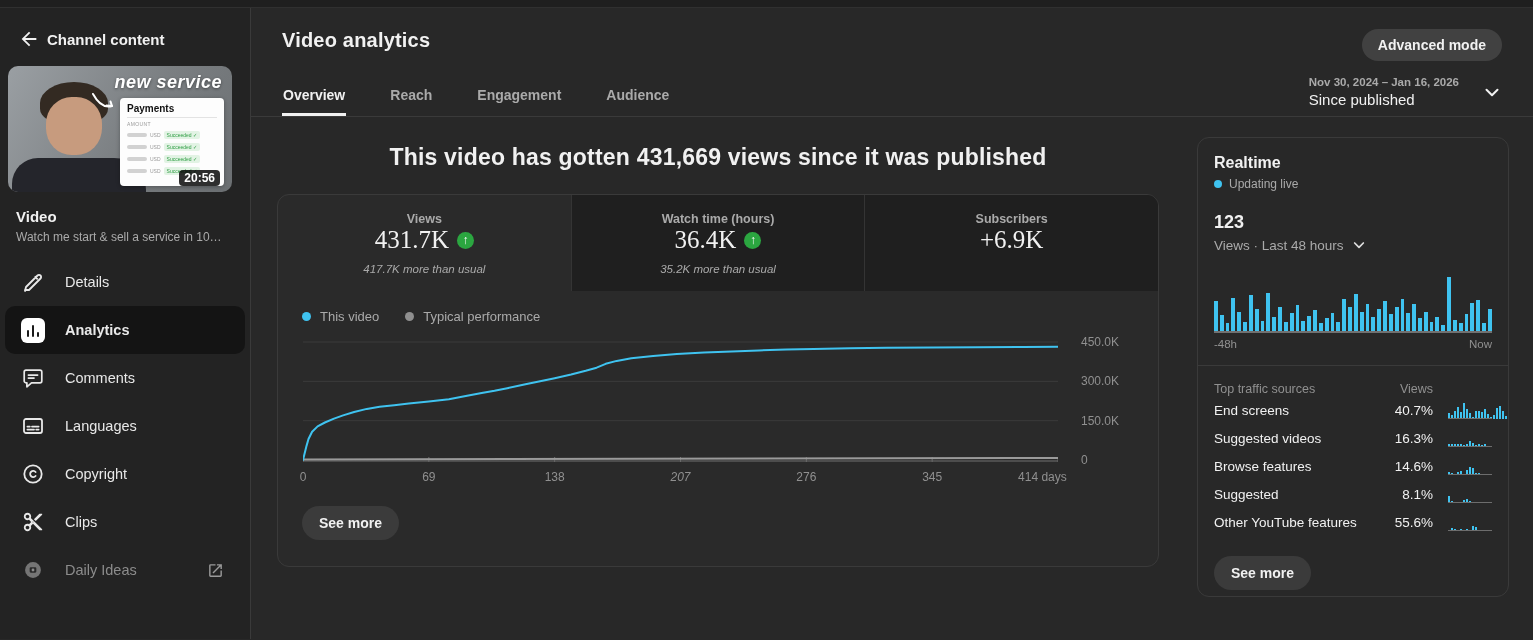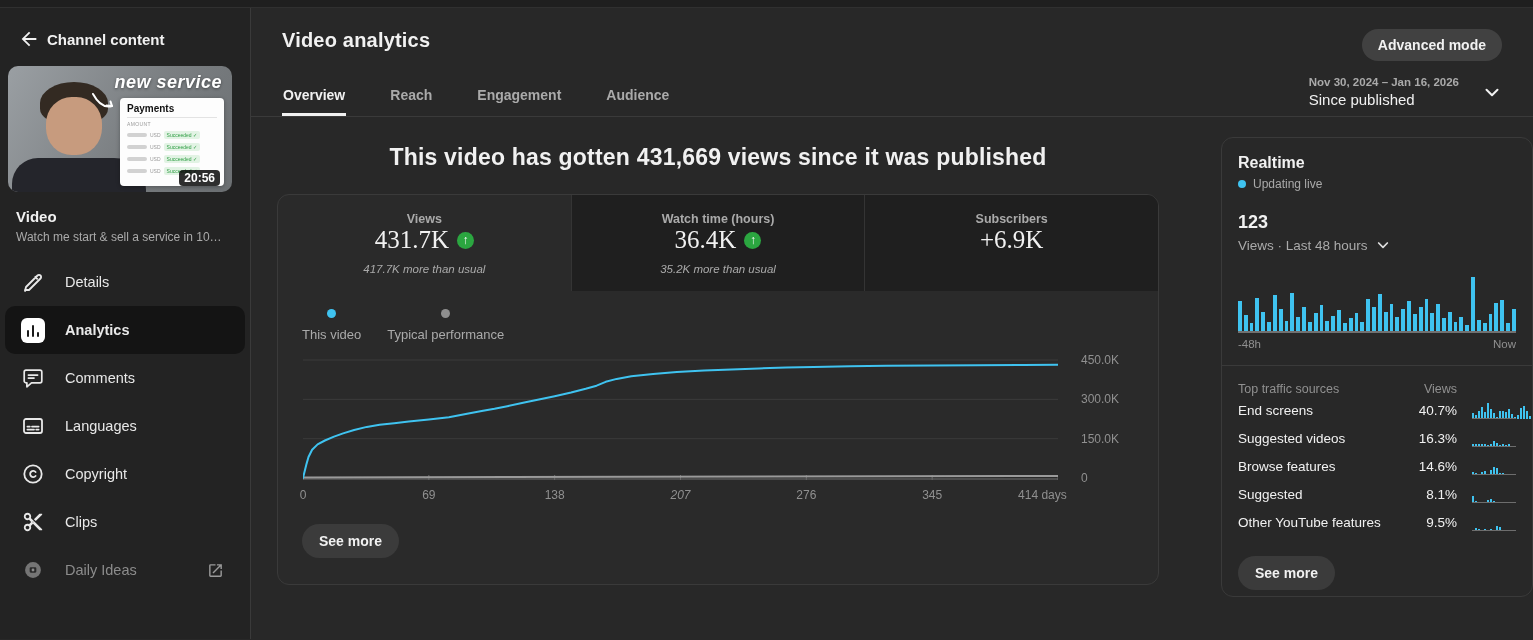--- a/index.html
+++ b/index.html
@@ -57,37 +57,37 @@
              font-size:14px; font-weight:600; padding:0 16px; cursor:pointer; font-family:inherit; }
 
   .tabs-row { display:flex; align-items:flex-end; padding:0 31px; margin-top:16px; border-bottom:1px solid #3a3a3a; position:relative; }
   .tab { margin-right:43px; padding:10px 1px 13px; font-size:14px; color:#aaa; font-weight:600; cursor:pointer; }
   .tab.active { color:#f1f1f1; padding-bottom:10px; border-bottom:3px solid #f1f1f1; }
   .date-picker { position:absolute; right:30px; bottom:8px; display:flex; align-items:center; gap:22px; cursor:pointer; }
   .dp-text { text-align:left; }
   .dp-range { font-size:11.5px; color:#aaa; font-weight:600; }
   .dp-mode { font-size:15px; color:#f1f1f1; margin-top:3px; }
 
-  .content { display:flex; padding:0 21px 0 26px; gap:62px; }
+  .content { display:flex; padding:0 21px 0 26px; gap:38px; }
   .left-col { width:882px; flex:none; }
   .headline { margin:27px 0 23px; text-align:center; font-size:23px; font-weight:700; letter-spacing:.2px; }
 
   .main-card { border:1px solid #3a3a3a; border-radius:12px; background:#2a2a2a; overflow:hidden; }
   .metrics { display:flex; }
   .metric-card { flex:1; padding:17px 8px 14px; text-align:center; cursor:pointer; }
   .metric-card.inactive { background:#1f1f1f; }
   .metric-card + .metric-card { border-left:1px solid #343434; }
   .m-label { font-size:12.5px; color:#aaa; font-weight:600; }
   .m-value-row { font-size:25px; color:#f1f1f1; display:flex; justify-content:center; align-items:center; gap:8px;font-family:Liberation Serif, serif; }
   .trend-badge { width:17px; height:17px; border-radius:50%; background:#2ba640; color:#fff; font-size:12px;
                  line-height:17px; font-weight:700; display:inline-block; text-align:center; }
   .m-delta { margin-top:9px; font-size:11.5px; color:#aaa; font-style:italic; min-height:14px; }
 
   .legend { display:flex; gap:26px; padding:18px 24px 10px; align-items:center; }
-  .legend-item { display:flex; gap:9px; align-items:center; font-size:13px; color:#aaa;flex-direction:column; }
+  .legend-item { display:flex; gap:9px; align-items:center; font-size:13px; color:#aaa; }
   .dot { width:9px; height:9px; border-radius:50%; flex:none; }
 
   .chart-wrap { display:flex; padding-left:25px; }
   .main-chart { width:755px; height:128px; flex:none; display:block; }
   .ylabels { width:100px; position:relative; font-size:12px; color:#909090; }
   .ylabels span { position:absolute; left:23px; line-height:16px; }
   .xlabels { position:relative; height:18px; margin:8px 0 0 25px; width:755px; font-size:12px; color:#909090; }
   .xlabels span { position:absolute; transform:translateX(-50%); white-space:nowrap; }
   .xlabels span.last { transform:translateX(-82%); }
   .pill-btn { border:none; border-radius:18px; background:#3b3b3b; color:#f1f1f1; font-size:14px; font-weight:600;
@@ -494,21 +494,21 @@
               <div class="spark-bar" style="height: 1px;"></div>
               <div class="spark-bar" style="height: 2.55px;"></div>
               <div class="spark-bar" style="height: 3.06px;"></div>
               <div class="spark-bar" style="height: 1.02px;"></div>
               <div class="spark-bar" style="height: 1px;"></div>
               <div class="spark-bar" style="height: 1px;"></div>
             </span>
         </div>
         <div class="tt-row">
           <span class="tt-label">Other YouTube features</span>
-          <span class="tt-pct">9.5%</span>
+          <span class="tt-pct">55.6%</span>
           <span class="tt-spark">
               <div class="spark-bar" style="height: 1px;"></div>
               <div class="spark-bar" style="height: 2.04px;"></div>
               <div class="spark-bar" style="height: 1.02px;"></div>
               <div class="spark-bar" style="height: 1px;"></div>
               <div class="spark-bar" style="height: 1.36px;"></div>
               <div class="spark-bar" style="height: 1px;"></div>
               <div class="spark-bar" style="height: 1.7px;"></div>
               <div class="spark-bar" style="height: 1px;"></div>
               <div class="spark-bar" style="height: 4.25px;"></div>

